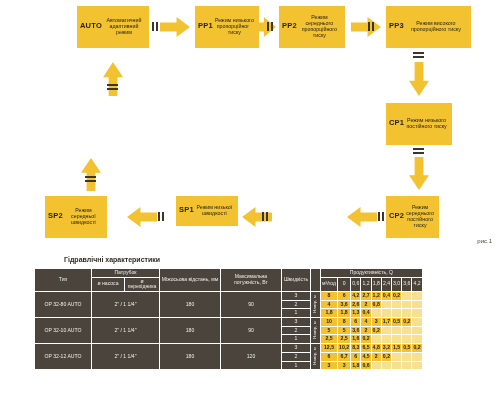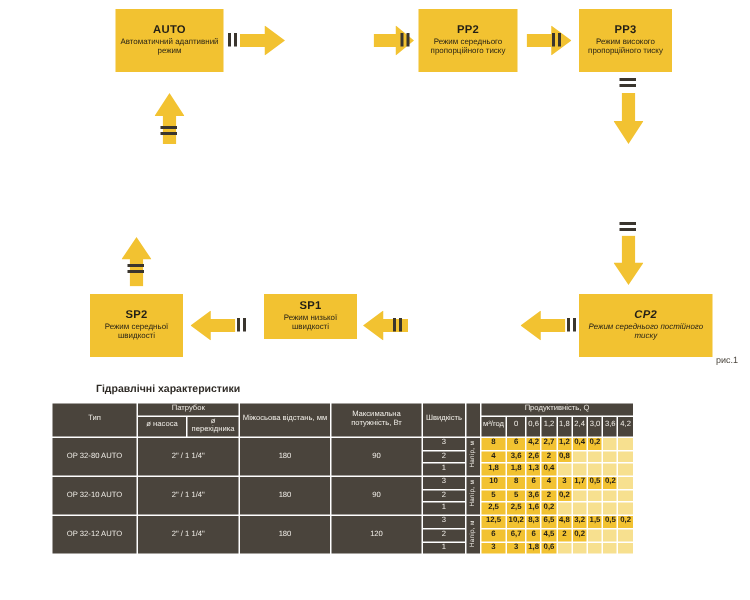--- a/index.html
+++ b/index.html
@@ -11,21 +11,21 @@
     overflow:hidden;
     position:relative;
   }
   
   #diagram{position:absolute;left:0;top:0;width:500px;height:252px;}
   .node{
     position:absolute;
     background:#f2c231;
     color:#231f16;
     box-sizing:border-box;
-    display:flex;flex-direction:column;
+    display:flex;flex-direction:row;
     align-items:center;justify-content:center;
     text-align:center;
     padding:2px 3px;
     line-height:1.12;
   }
   .node .ttl{font-weight:bold;font-size:7.5px;letter-spacing:.2px;margin-bottom:2px;}
   .node .sub{font-size:5.3px;}
   
   .arrow{position:absolute;background:#f2c231;}
   .arr-right{clip-path:polygon(0% 28%,55% 28%,55% 0%,100% 50%,55% 100%,55% 72%,0% 72%);}
@@ -58,44 +58,52 @@
 </head>
 <body>
 
 <div id="diagram">
 
   <div class="node" style="left:77px;top:6px;width:72px;height:42px;">
     <div class="ttl">AUTO</div>
     <div class="sub">Автоматичний адаптивний режим</div>
   </div>
 
+  <div class="node" style="left:195px;top:6px;width:64px;height:42px;">
+    <div class="ttl">PP1</div>
+    <div class="sub">Режим низького пропорційного тиску</div>
+  </div>
 
   <div class="node" style="left:279px;top:6px;width:66px;height:42px;">
     <div class="ttl">PP2</div>
     <div class="sub">Режим середнього пропорційного тиску</div>
   </div>
 
-  <div class="node" style="left:386px;top:6px;width:62px;height:42px;">
+  <div class="node" style="left:386px;top:6px;width:85px;height:42px;">
     <div class="ttl">PP3</div>
     <div class="sub">Режим високого пропорційного тиску</div>
   </div>
 
-
-  <div class="node" style="left:386px;top:196px;width:89px;height:42px;font-style:italic;">
+  <div class="node" style="left:386px;top:103px;width:66px;height:42px;">
+    <div class="ttl">CP1</div>
+    <div class="sub">Режим низького постійного тиску</div>
+  </div>
+
+  <div class="node" style="left:386px;top:196px;width:53px;height:42px;">
     <div class="ttl">CP2</div>
     <div class="sub">Режим середнього постійного тиску</div>
   </div>
 
 
   <div class="node" style="left:176px;top:196px;width:62px;height:30px;">
     <div class="ttl">SP1</div>
     <div class="sub">Режим низької швидкості</div>
   </div>
 
-  <div class="node" style="left:60px;top:196px;width:62px;height:42px;">
+  <div class="node" style="left:45px;top:196px;width:62px;height:42px;">
     <div class="ttl">SP2</div>
     <div class="sub">Режим середньої швидкості</div>
   </div>
 
 
   <div class="arrow arr-right" style="left:160px;top:17px;width:30px;height:20px;"></div>
   <div class="arrow arr-right" style="left:249px;top:17px;width:27px;height:20px;"></div>
   <div class="arrow arr-right" style="left:351px;top:17px;width:30px;height:20px;"></div>
   <div class="arrow arr-down" style="left:409px;top:62px;width:20px;height:34px;"></div>
   <div class="arrow arr-down" style="left:409px;top:157px;width:20px;height:33px;"></div>

